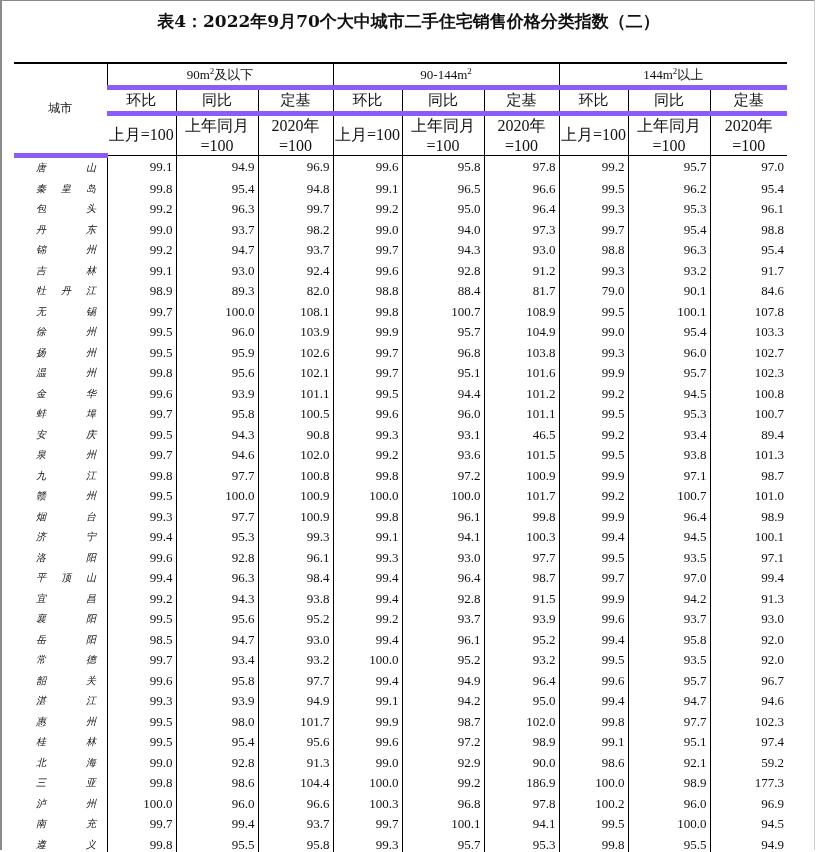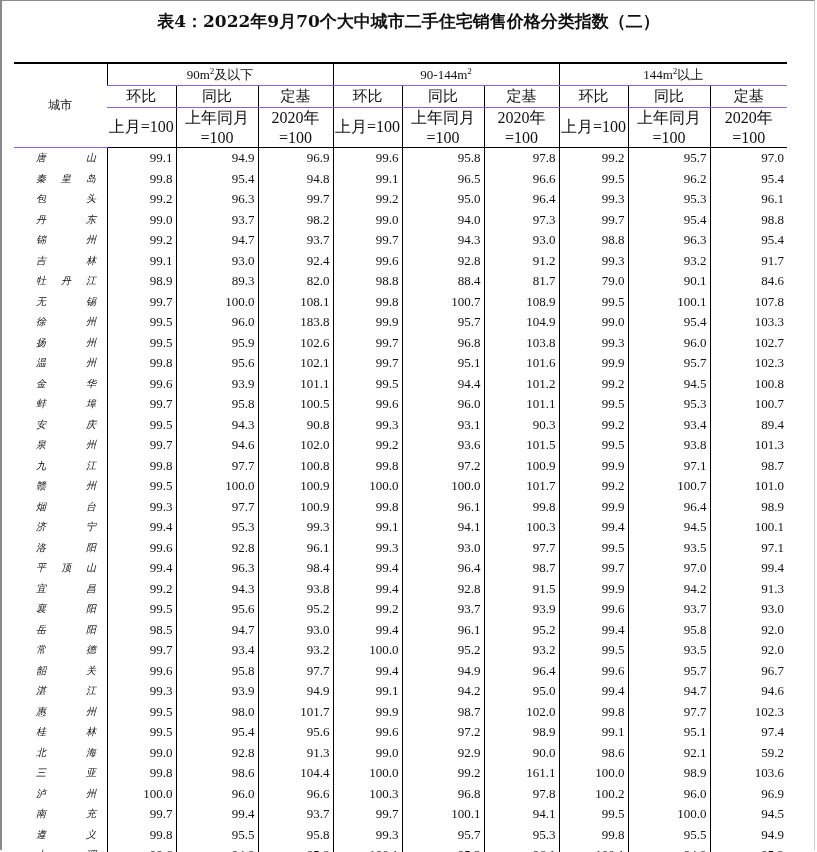--- a/index.html
+++ b/index.html
@@ -22,21 +22,21 @@
   table.t {
     position: absolute; left: 14px; top: 62px; width: 773px;
     border-collapse: collapse; table-layout: fixed;
     font-family: "Liberation Serif", "DejaVu Serif", serif;
     font-size: 13px;
   }
   table.t th, table.t td { padding: 0; margin: 0; }
   table.t thead tr.r1 th { border-top: 2.5px solid #000; }
   table.t thead th {
     font-weight: normal; text-align: center; height: 21px;
-    border-bottom: 1px solid #8b5cf6; border-left: 1px solid #000;
+    border-bottom: 5px solid #8b5cf6; border-left: 1px solid #000;
     font-size: 13px;
   }
   table.t thead th:first-child { border-left: none; }
   table.t thead th.city-h { border-left: none; font-family: Liberation Serif, serif; font-size: 12px; }
   table.t thead th.sub { font-family: "DejaVu Sans", sans-serif; font-size: 15px; }
   table.t thead tr.r3 th { font-size: 16px; border-bottom: 1.5px solid #000; }
   table.t tbody td {
     height: 20.5px; text-align: right; padding-right: 3px;
     border-left: 1px solid #000;
   }
@@ -192,21 +192,21 @@
         <td>100.7</td>
         <td>108.9</td>
         <td>99.5</td>
         <td>100.1</td>
         <td>107.8</td>
       </tr>
       <tr>
         <td class="city"><span class="cityname">徐　州</span></td>
         <td>99.5</td>
         <td>96.0</td>
-        <td>183.8</td>
+        <td>103.9</td>
         <td>99.9</td>
         <td>95.7</td>
         <td>104.9</td>
         <td>99.0</td>
         <td>95.4</td>
         <td>103.3</td>
       </tr>
       <tr>
         <td class="city"><span class="cityname">扬　州</span></td>
         <td>99.5</td>
@@ -255,21 +255,21 @@
         <td>95.3</td>
         <td>100.7</td>
       </tr>
       <tr>
         <td class="city"><span class="cityname">安　庆</span></td>
         <td>99.5</td>
         <td>94.3</td>
         <td>90.8</td>
         <td>99.3</td>
         <td>93.1</td>
-        <td>90.3</td>
+        <td>46.5</td>
         <td>99.2</td>
         <td>93.4</td>
         <td>89.4</td>
       </tr>
       <tr>
         <td class="city"><span class="cityname">泉　州</span></td>
         <td>99.7</td>
         <td>94.6</td>
         <td>102.0</td>
         <td>99.2</td>
@@ -459,24 +459,24 @@
         <td>92.1</td>
         <td>59.2</td>
       </tr>
       <tr>
         <td class="city"><span class="cityname">三　亚</span></td>
         <td>99.8</td>
         <td>98.6</td>
         <td>104.4</td>
         <td>100.0</td>
         <td>99.2</td>
-        <td>161.1</td>
+        <td>186.9</td>
         <td>100.0</td>
         <td>98.9</td>
-        <td>103.6</td>
+        <td>177.3</td>
       </tr>
       <tr>
         <td class="city"><span class="cityname">泸　州</span></td>
         <td>100.0</td>
         <td>96.0</td>
         <td>96.6</td>
         <td>100.3</td>
         <td>96.8</td>
         <td>97.8</td>
         <td>100.2</td>

